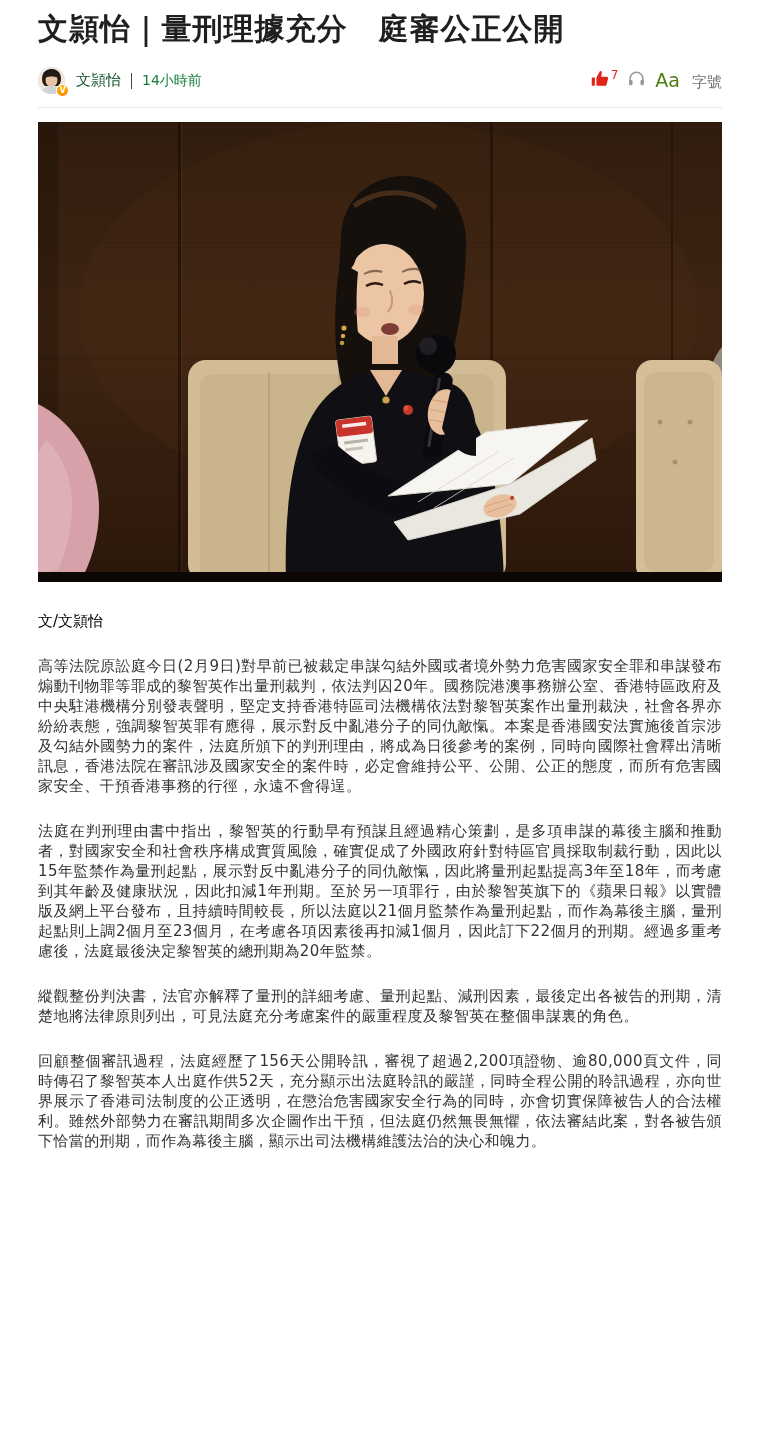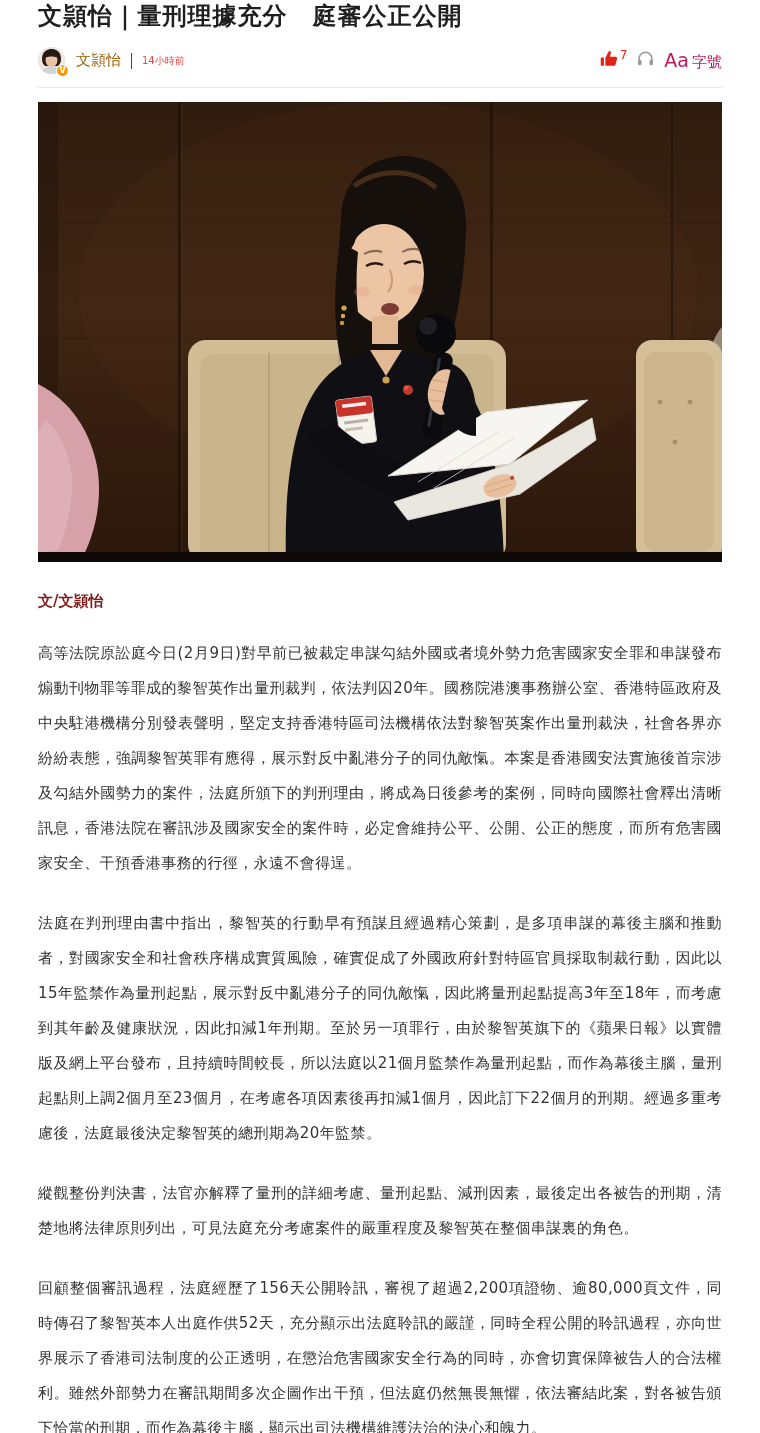--- a/index.html
+++ b/index.html
@@ -6,26 +6,27 @@
   html, body { background: #ffffff; }
   body {
     width: 760px;
     font-family: "DejaVu Sans", "Liberation Sans", sans-serif;
     color: #333;
   }
   .container { padding: 0 38px; }
 
   
   .article-title {
-    font-size: 24px;
+    margin-top: 12px;
+    font-size: 30px;
     line-height: 1.3;
     font-weight: 700;
     color: #1f1f1f;
     letter-spacing: 1px;
-    font-family: Liberation Sans, sans-serif;
+    font-family: Liberation Mono, monospace;
   }
 
   
   .author-bar {
     margin-top: 16px;
     padding-bottom: 13px;
     border-bottom: 1px solid #e7e7e7;
     display: flex;
     align-items: center;
   }
@@ -35,42 +36,42 @@
     overflow: hidden; display: block; background: #e9dcd2;
   }
   .v-badge {
     position: absolute; right: -4px; bottom: -3px;
     width: 13px; height: 13px; border-radius: 50%;
     background: linear-gradient(180deg, #ffb400, #ff8a00);
     color: #fff; font-size: 8px; font-weight: 700;
     display: flex; align-items: center; justify-content: center;
     border: 1px solid #fff;
   }
-  .author-name { margin-left: 11px; font-size: 15px; color: #a16207; }
+  .author-name { margin-left: 11px; font-size: 15px; color: #14532d; }
   .name-time-divider { width: 1px; height: 16px; background: #4a4a4a; margin: 0 10px; }
-  .publish-time { font-size: 10px; color: #ef4444; }
+  .publish-time { font-size: 14px; color: #15803d; }
 
   .author-bar-right { margin-left: auto; display: flex; align-items: center; gap: 9px; }
   .like-group { display: flex; align-items: flex-start; color: #e2231a; }
   .like-count { font-size: 12px; margin-left: 2px; margin-top: -2px; color: #e2231a; }
   .icon-btn { display: flex; align-items: center; color: #999; cursor: pointer; }
   .font-size-group { display: flex; align-items: baseline; color: #8d8d8d; }
-  .font-sample { font-size: 19px; color: #be185d; }
-  .font-size-label { font-size: 15px; color: #be185d; margin-left: 3px; }
+  .font-sample { font-size: 19px; color: #4d7c0f; }
+  .font-size-label { font-size: 15px; color: #737373; margin-left: 12px; }
 
   
   .article-photo { margin-top: 14px; width: 684px; height: 460px; line-height: 0; }
   .article-photo svg { width: 684px; height: 460px; display: block; }
 
   
-  .byline { margin-top: 30px; font-size: 15px; font-weight: 700; color: #7f1d1d; }
+  .byline { margin-top: 30px; font-size: 15px; font-weight: 400; color: #000000; }
   .article-body p.para {
     margin-top: 25px;
     font-size: 15px;
-    line-height: 35px;
+    line-height: 20px;
     color: #333;
     text-align: justify;
     letter-spacing: 0.4px;
   }
 </style>
 </head>
 <body>
 
 <div class="container">
 

